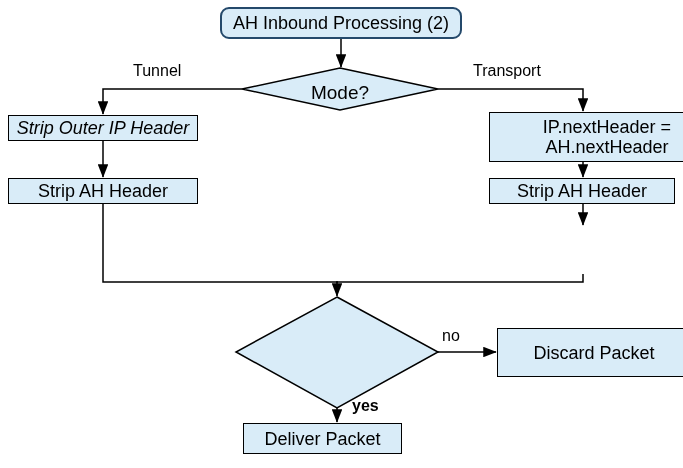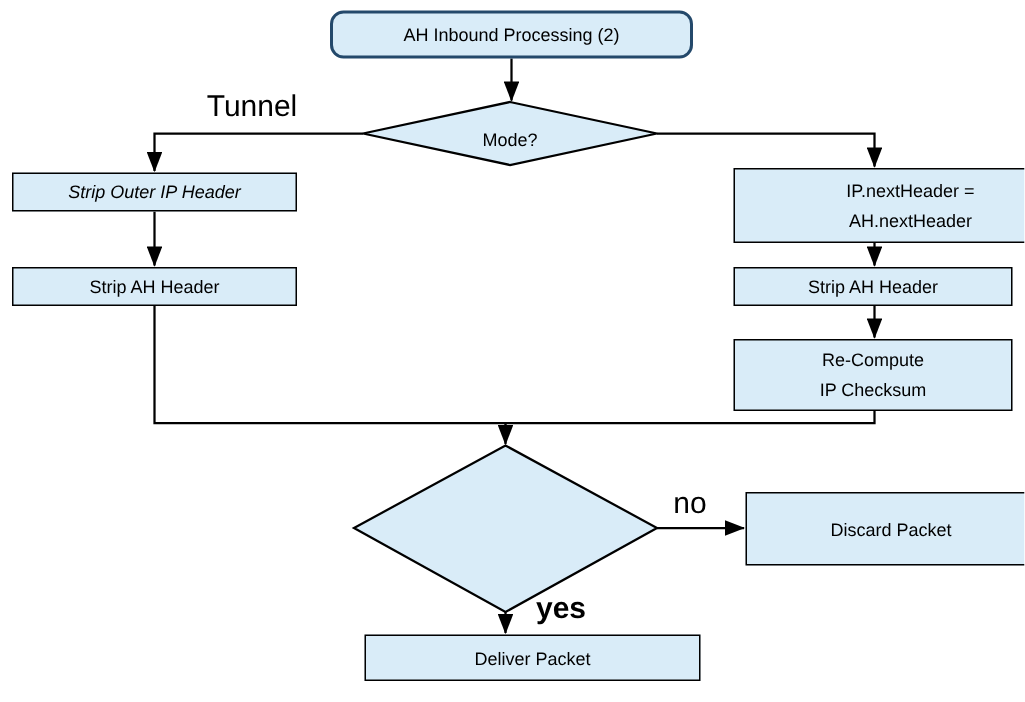--- a/index.html
+++ b/index.html
@@ -35,59 +35,59 @@
   }
   .node {
     position: absolute;
     box-sizing: border-box;
     background: #d9ecf8;
     border: 1.5px solid #000000;
     display: flex;
     align-items: center;
     justify-content: center;
     text-align: center;
-    font-size: 12px;
+    font-size: 18px;
     line-height: 20px;
     color: #000000;
     white-space: pre-line;
   }
   .node.start {
     background: #d9ecf8;
     border: 2px solid #24496b;
     border-radius: 9px;
   }
   .diamond-text {
     position: absolute;
     background: transparent;
     border: none;
     display: flex;
     align-items: center;
     justify-content: center;
     text-align: center;
-    font-size: 12px;
+    font-size: 19px;
     line-height: 20px;
     color: #000000;
     white-space: pre-line;
   }
   .edge-label {
     position: absolute;
-    font-size: 20px;
+    font-size: 16px;
     line-height: 18px;
     color: #000000;
-    text-align: center;
+    text-align: left;
   }
   
   .n-start        { left: 220px; top: 7px;   width: 242px; height: 32px; }
   .n-strip-outer  { left: 8px;   top: 115px; width: 190px; height: 26px; font-style: italic; }
   .n-strip-ah-l   { left: 8px;   top: 178px; width: 190px; height: 26px; }
   .n-set-next     { left: 489px; top: 112px; width: 208px; height: 50px; padding-left: 28px; }
   .n-strip-ah-r   { left: 489px; top: 178px; width: 186px; height: 26px; }
   .n-recompute    { left: 489px; top: 226px; width: 186px; height: 48px; }
   .n-discard      { left: 497px; top: 328px; width: 194px; height: 49px; }
-  .n-deliver      { left: 243px; top: 423px; width: 224px; height: 31px; }
+  .n-deliver      { left: 243px; top: 423px; width: 159px; height: 31px; }
   .t-mode         { left: 270px; top: 83px;  width: 140px; height: 20px; }
   .t-policy       { left: 252px; top: 311px; width: 170px; height: 60px; }
   .l-tunnel       { left: 133px; top: 62px;  width: 70px; }
   .l-transport    { left: 473px; top: 62px;  width: 84px; }
   .l-no           { left: 442px; top: 327px; width: 36px; }
   .l-yes          { left: 352px; top: 397px; width: 44px; font-weight: bold; }
 </style>
 </head>
 <body>
 
@@ -120,30 +120,29 @@
 
   <div class="node n-strip-outer">Strip Outer IP Header</div>
 
   <div class="node n-strip-ah-l">Strip AH Header</div>
 
   <div class="node n-set-next">IP.nextHeader =
 AH.nextHeader</div>
 
   <div class="node n-strip-ah-r">Strip AH Header</div>
 
-  <div class="node n-recompute">Re-Compute
-IP Checksum</div>
 
   <div class="node n-discard">Discard Packet</div>
 
   <div class="node n-deliver">Deliver Packet</div>
 
   <div class="diamond-text t-mode">Mode?</div>
 
 
   <div class="edge-label l-tunnel">Tunnel</div>
 
+  <div class="edge-label l-transport">Transport</div>
 
   <div class="edge-label l-no">no</div>
 
   <div class="edge-label l-yes">yes</div>
 
 </div>
 
 </body></html>

